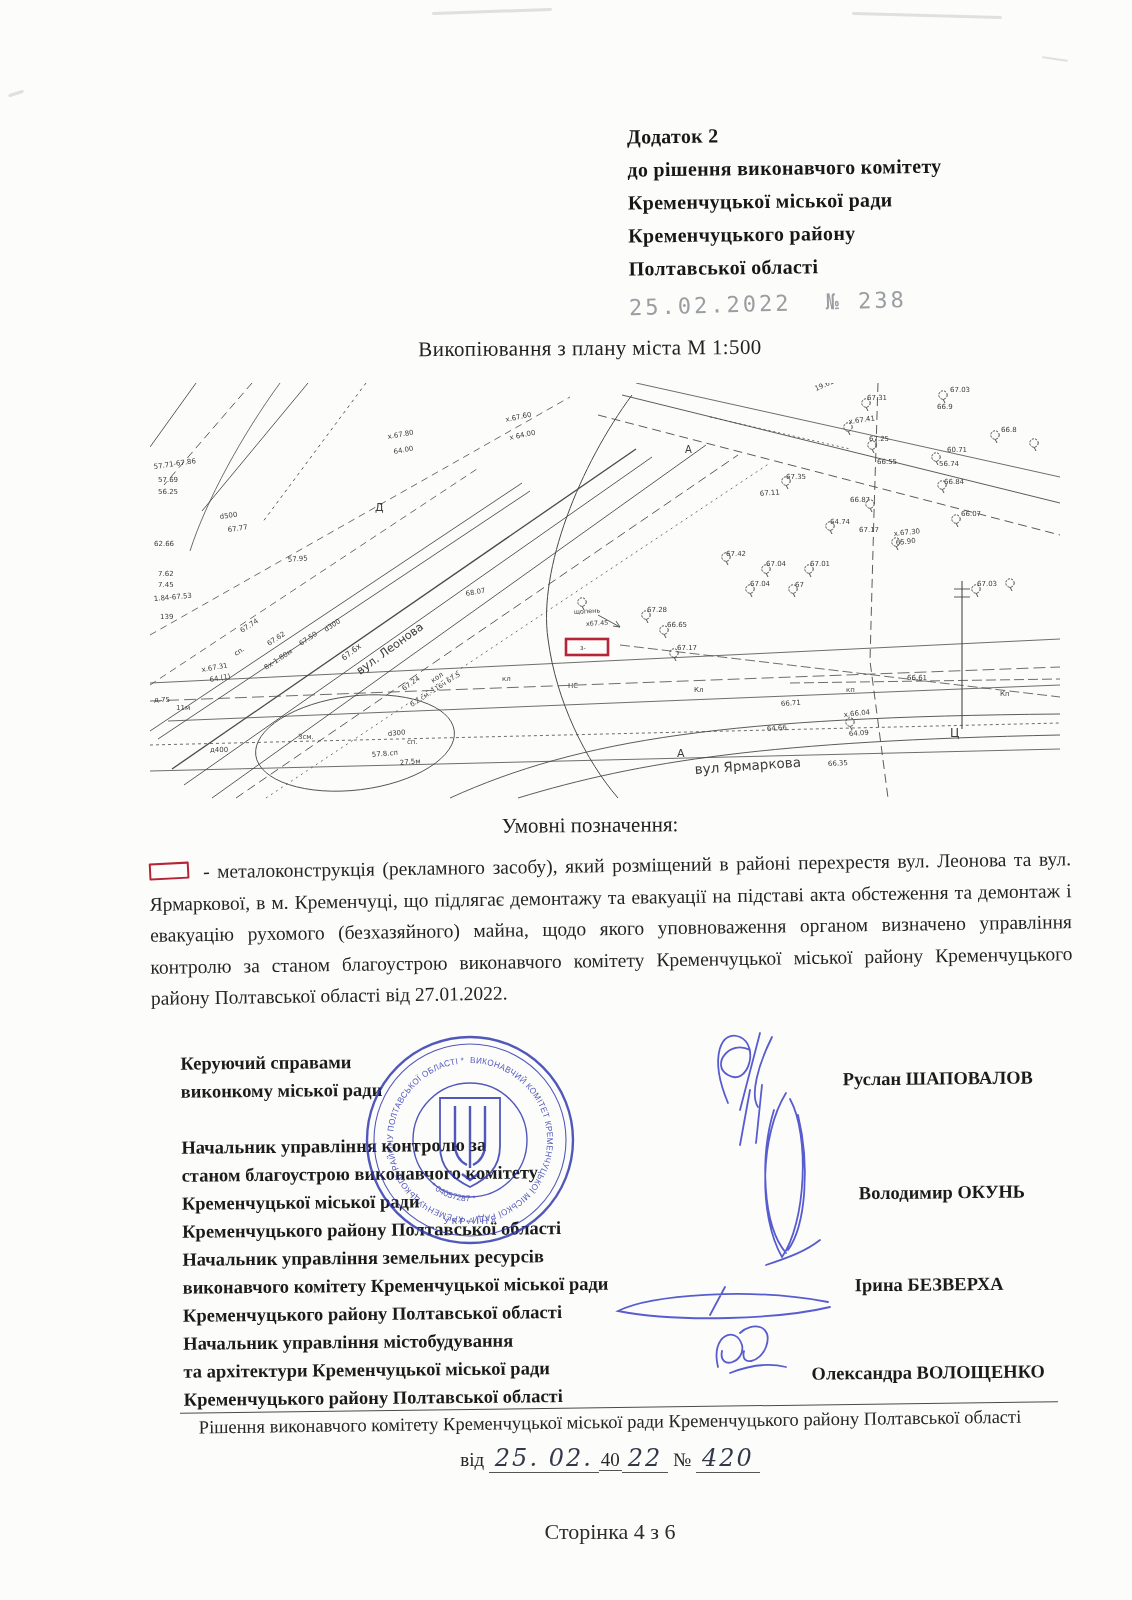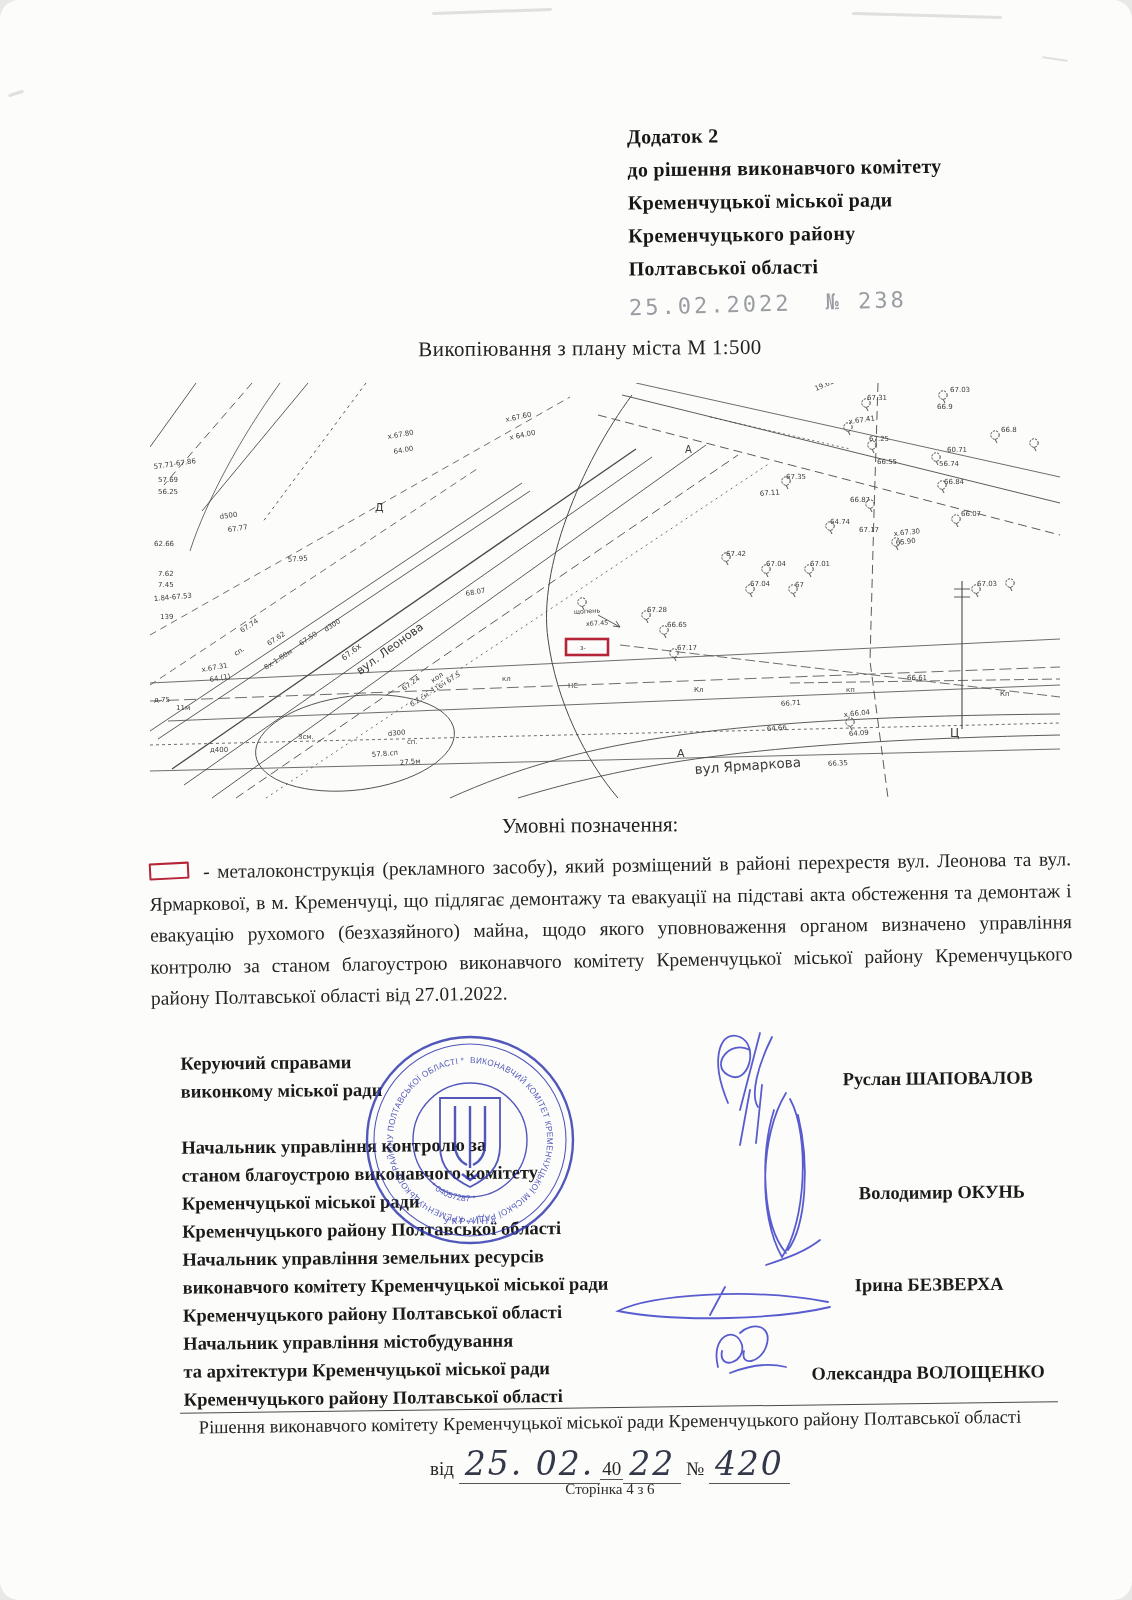--- a/index.html
+++ b/index.html
@@ -1,17 +1,17 @@
 <!DOCTYPE html>
 <html><head>
 <meta charset="utf-8">
 <style>
   html,body{margin:0;padding:0;background:#e8e8e6;}
   #page{position:relative;width:1132px;height:1600px;background:#fcfcfa;overflow:hidden;
-        font-family:"Liberation Serif",serif;color:#1d1d1d;border-radius:19px;}
+        font-family:"Liberation Serif",serif;color:#1d1d1d;}
   .abs{position:absolute;}
   
   .artifact{position:absolute;background:#c9c9c7;opacity:.55;border-radius:2px;}
   
   #header{left:628px;top:118px;width:420px;transform:rotate(-0.7deg);}
   #header .hl{font-weight:bold;font-size:20px;line-height:33px;letter-spacing:.3px;color:#171717;}
   #reg-stamp{margin-top:6px;font-family:"DejaVu Sans Mono",monospace;font-size:22px;color:#9a9da2;
              letter-spacing:3px;transform:rotate(-1deg);}
   #reg-stamp .gap{display:inline-block;width:34px;}
   
@@ -29,24 +29,24 @@
            margin-right:14px;vertical-align:-1px;transform:rotate(-2deg);}
   
   .sig-title{font-weight:bold;font-size:18.5px;line-height:28px;color:#1b1b1b;}
   .sig-name{position:absolute;font-weight:bold;font-size:18.5px;color:#1b1b1b;white-space:nowrap;}
   #sig-section{left:0;top:0;width:1132px;height:1600px;transform:rotate(-0.55deg);}
   
   #footer-rule{left:180px;top:1407px;width:878px;border-top:1.6px solid #4a4a4a;transform:rotate(-0.75deg);}
   #footer-line1{left:130px;top:1412px;width:960px;text-align:center;font-size:18.5px;color:#262626;
                 transform:rotate(-0.75deg);}
   #footer-ref{left:130px;top:1444px;width:960px;text-align:center;font-size:19px;color:#262626;}
-  .hand{font-family:"DejaVu Serif",serif;font-style:italic;font-size:33px;color:#33384a;
+  .hand{font-family:"DejaVu Serif",serif;font-style:italic;font-size:24px;color:#33384a;
         padding:0 6px;border-bottom:1.6px solid #555;letter-spacing:2px;}
   .hand2{border-bottom:1.6px solid #555;padding:0 2px;}
-  #footer-page{left:130px;top:1481px;width:960px;text-align:center;font-size:15px;color:#2c2c2c;}
+  #footer-page{left:130px;top:1519px;width:960px;text-align:center;font-size:22px;color:#2c2c2c;}
   
   .ink{stroke:#3c41c8;fill:none;stroke-linecap:round;stroke-width:1.8;opacity:.85;}
   #stamp-svg text{fill:#2d35ae;font-family:"Liberation Sans",sans-serif;}
 </style>
 </head>
 <body>
 
 <div id="page">
 
   <div class="artifact" style="left:432px;top:10px;width:120px;height:3px;transform:rotate(-2deg);"></div>

